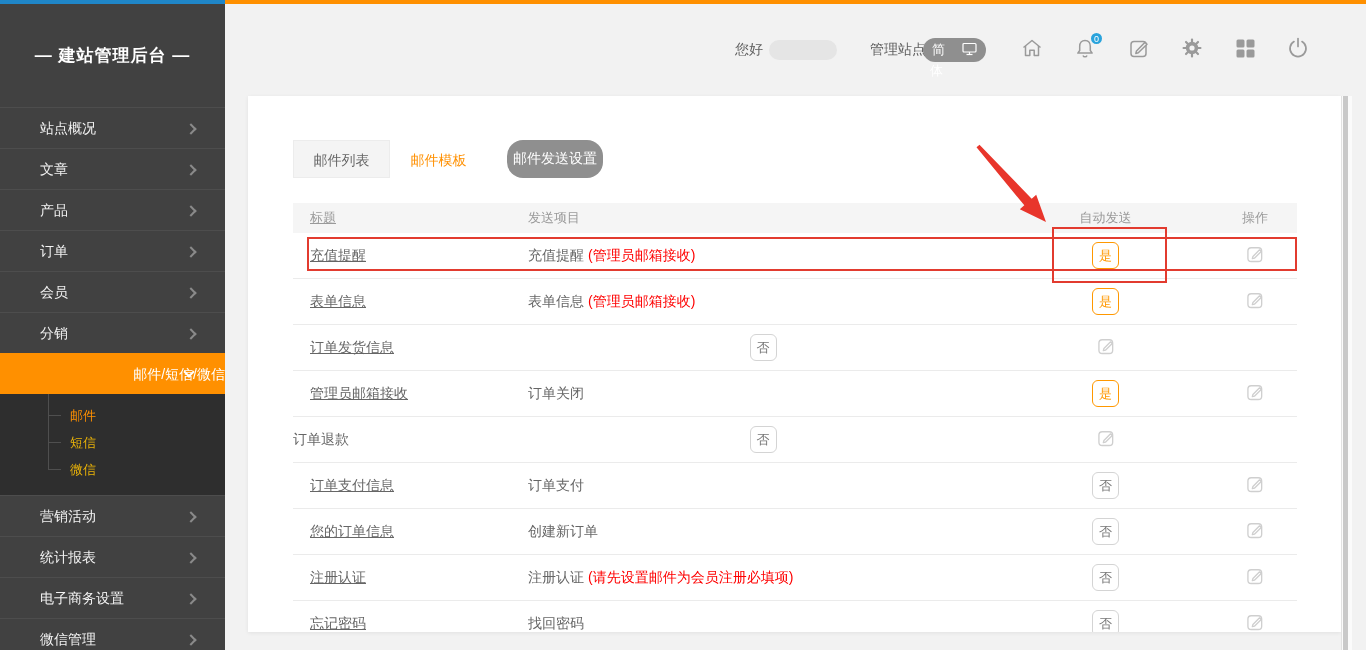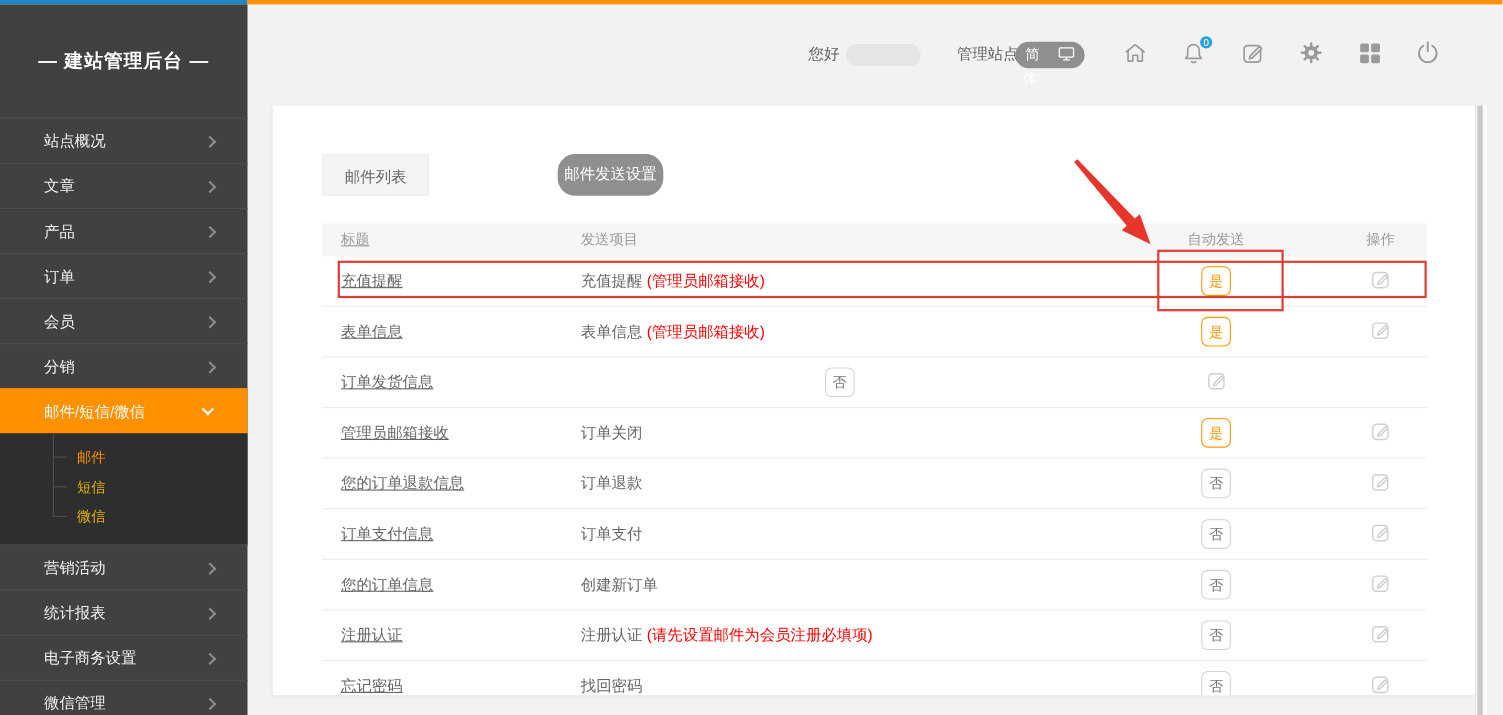--- a/index.html
+++ b/index.html
@@ -22,21 +22,21 @@
   }
   .menu-item {
     position:relative; height:41px; line-height:41px; padding-left:40px;
     font-size:14px; color:#f2f2f2; border-top:1px solid #4d4d4d; cursor:pointer;
   }
   .menu-item .chev {
     position:absolute; right:30px; top:17px; width:8px; height:8px;
     border-top:2px solid #8a8a8a; border-right:2px solid #8a8a8a;
     transform:rotate(45deg);
   }
-  .menu-item.active { background:#ff9000; border-top-color:#ff9000; color:#fff; }
+  .menu-item.active { background:#ff9000; border-top-color:#ff9000; color:#fff;text-align:right; }
   .menu-item.active .chev {
     border-color:#fff; transform:rotate(135deg); top:14px; right:32px;
   }
   .submenu { position:relative; background:#2e2e2e; padding:8px 0 12px 0; }
   .submenu::before { content:""; position:absolute; left:48px; top:0; bottom:25px; width:1px; background:#4f4f4f; }
   .submenu-item { position:relative; height:27px; line-height:27px; padding-left:70px; font-size:13px; color:#eab308; cursor:pointer; }
   .submenu-item::before { content:""; position:absolute; left:48px; top:13px; width:13px; height:1px; background:#4f4f4f; }
   .submenu-item.active { color:#ff9000; }
 
   
@@ -237,20 +237,21 @@
 <span class="tb-icon" style="left:1286px">
   <svg viewBox="0 0 24 24" fill="none" stroke="#9a9a9a" stroke-width="1.7" stroke-linecap="round">
     <path d="M8 5.6 a8 8 0 1 0 8 0"></path>
     <line x1="12" y1="2.5" x2="12" y2="10.5"></line>
   </svg>
 </span>
 
 <main class="panel">
   <div class="tab-bar">
       <div class="tab">邮件列表</div>
+      <div class="tab active">邮件模板</div>
     </div>
   <button class="send-settings-btn">邮件发送设置</button>
   <div class="table">
     <div class="tr thead">
         <div class="th">标题</div>
         <div class="th">发送项目</div>
         <div class="th">自动发送</div>
         <div class="th">操作</div>
       </div>
     <div>
@@ -313,21 +314,20 @@
     <div class="cell-op">
       <span class="edit-cell-icon">
         <svg viewBox="0 0 24 24" fill="none" stroke="#cfcfcf" stroke-width="1.6" stroke-linejoin="round" width="20" height="20">
           <rect x="3.5" y="4.5" width="16.5" height="16.5" rx="4"></rect>
           <path d="M9.5 15 L17.5 7 L19.5 9 L11.3 17 L8.8 17.6 Z" fill="#fff"></path>
         </svg>
       </span>
     </div>
   </div>
         <div class="tr row">
-    <div class="cell-title">您的订单退款信息</div>
     <div class="cell-send">
       <span class="cell-item">订单退款</span><span class="cell-note"></span>
     </div>
     <div class="cell-auto">
       <button class="auto-btn no">否</button>
     </div>
     <div class="cell-op">
       <span class="edit-cell-icon">
         <svg viewBox="0 0 24 24" fill="none" stroke="#cfcfcf" stroke-width="1.6" stroke-linejoin="round" width="20" height="20">
           <rect x="3.5" y="4.5" width="16.5" height="16.5" rx="4"></rect>

